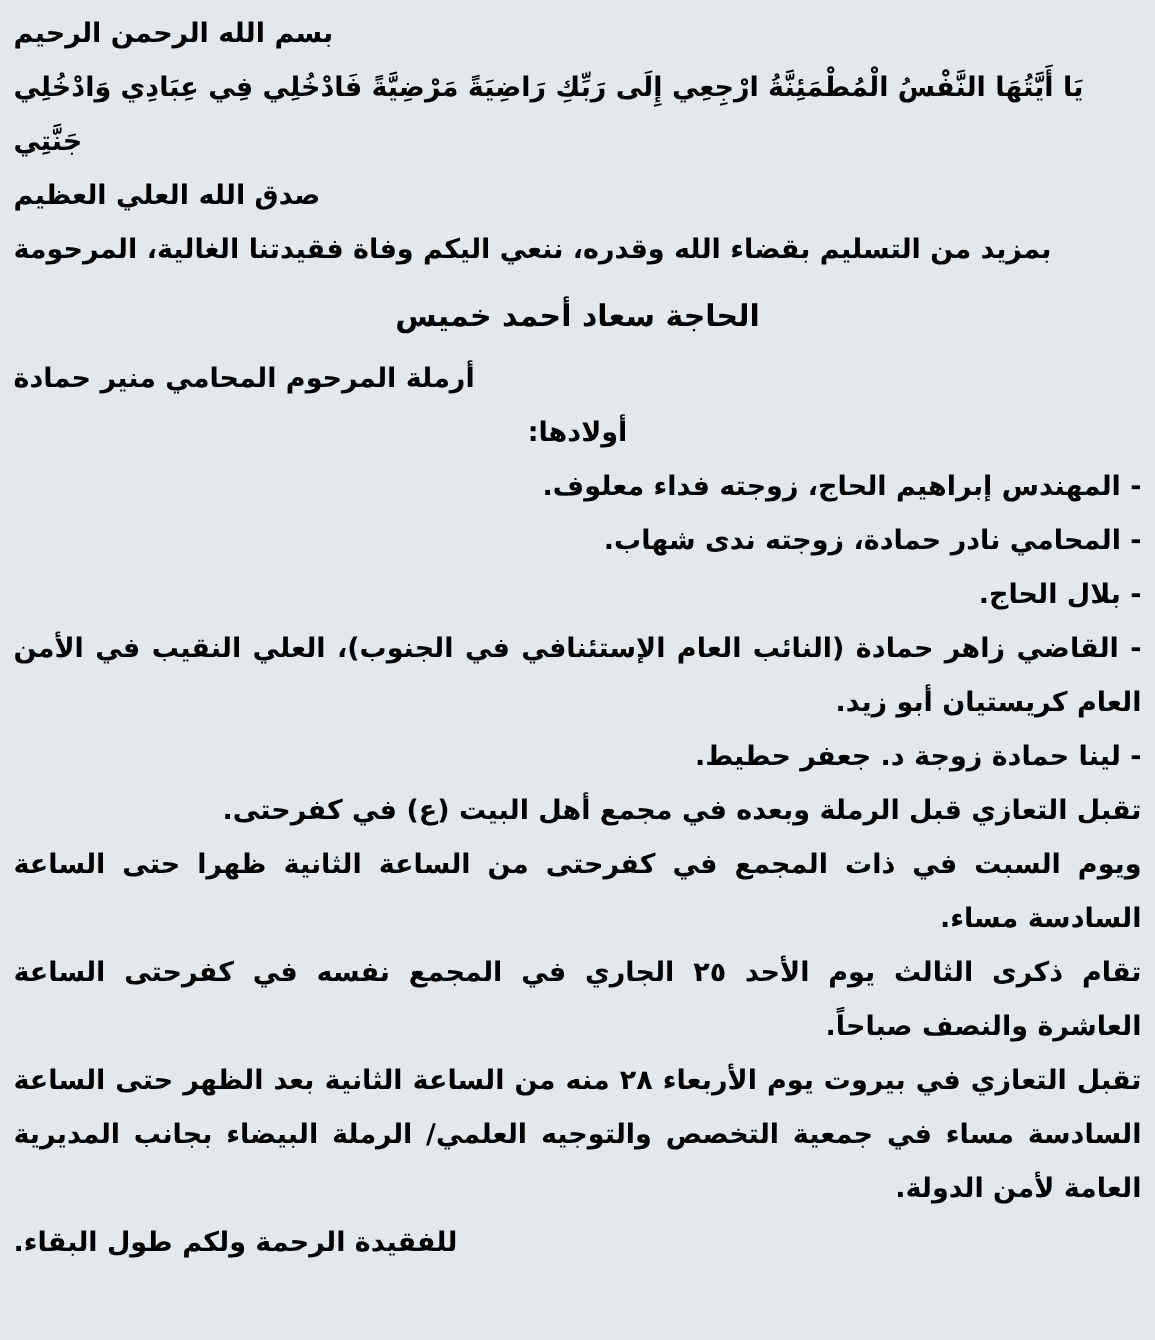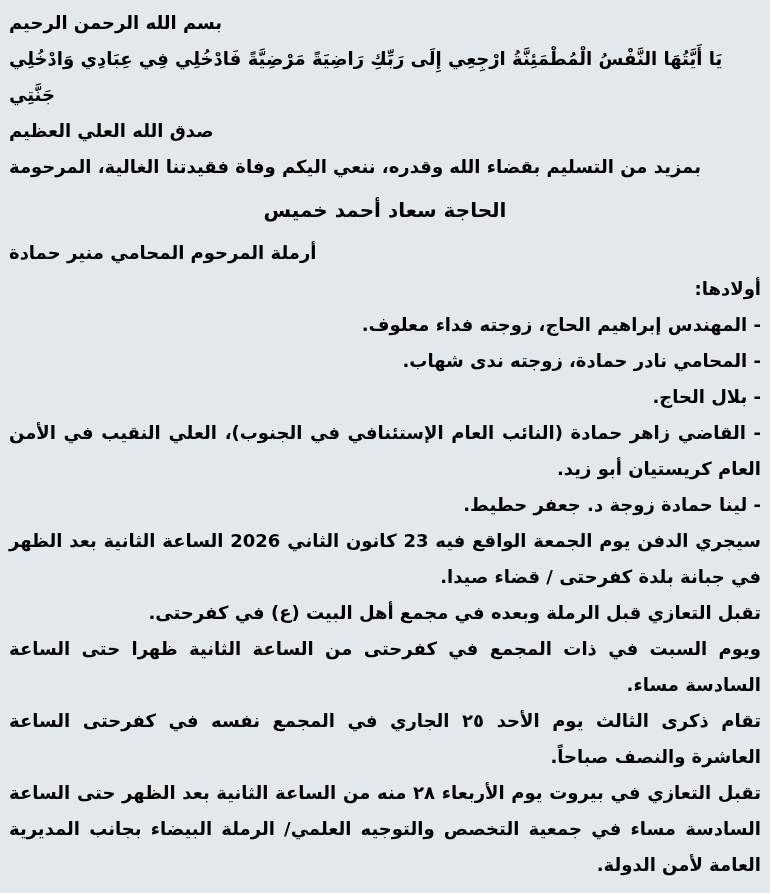--- a/index.html
+++ b/index.html
@@ -26,21 +26,21 @@
     min-height: 893px;
     padding: 5px 9px 0 9px;
     font-size: 18px;
     line-height: 36px;
   }
   .doc p, .doc h1 {
     margin: 0;
     padding: 0;
   }
   .c  { text-align: left; }
-  .r  { text-align: right; }
+  .r  { text-align: center; }
   .j  { text-align: justify; }
   .name {
     font-size: 20px;
     line-height: 50px;
     font-weight: bold;
     text-align: center;
   }
 </style>
 </head>
 <body>
@@ -62,21 +62,20 @@
   <p class="r">أولادها:</p>
 
   <div>
     <p class="j">- المهندس إبراهيم الحاج، زوجته فداء معلوف.</p>
     <p class="j">- المحامي نادر حمادة، زوجته ندى شهاب.</p>
     <p class="j">- بلال الحاج.</p>
     <p class="j">- القاضي زاهر حمادة (النائب العام الإستئنافي في الجنوب)، العلي النقيب في الأمن العام كريستيان أبو زيد.</p>
     <p class="j">- لينا حمادة زوجة د. جعفر حطيط.</p>
   </div>
 
-  <p class="j">سيجري الدفن يوم الجمعة الواقع فيه 23 كانون الثاني 2026 الساعة الثانية بعد الظهر في جبانة بلدة كفرحتى / قضاء صيدا.</p>
 
   <p class="j">تقبل التعازي قبل الرملة وبعده في مجمع أهل البيت (ع) في كفرحتى.</p>
 
   <p class="j">ويوم السبت في ذات المجمع في كفرحتى من الساعة الثانية ظهرا حتى الساعة السادسة مساء.</p>
 
   <p class="j">تقام ذكرى الثالث يوم الأحد ٢٥ الجاري في المجمع نفسه في كفرحتى الساعة العاشرة والنصف صباحاً.</p>
 
   <p class="j">تقبل التعازي في بيروت يوم الأربعاء ٢٨ منه من الساعة الثانية بعد الظهر حتى الساعة السادسة مساء في جمعية التخصص والتوجيه العلمي/ الرملة البيضاء بجانب المديرية العامة لأمن الدولة.</p>
 
   <p class="c">للفقيدة الرحمة ولكم طول البقاء.</p>

